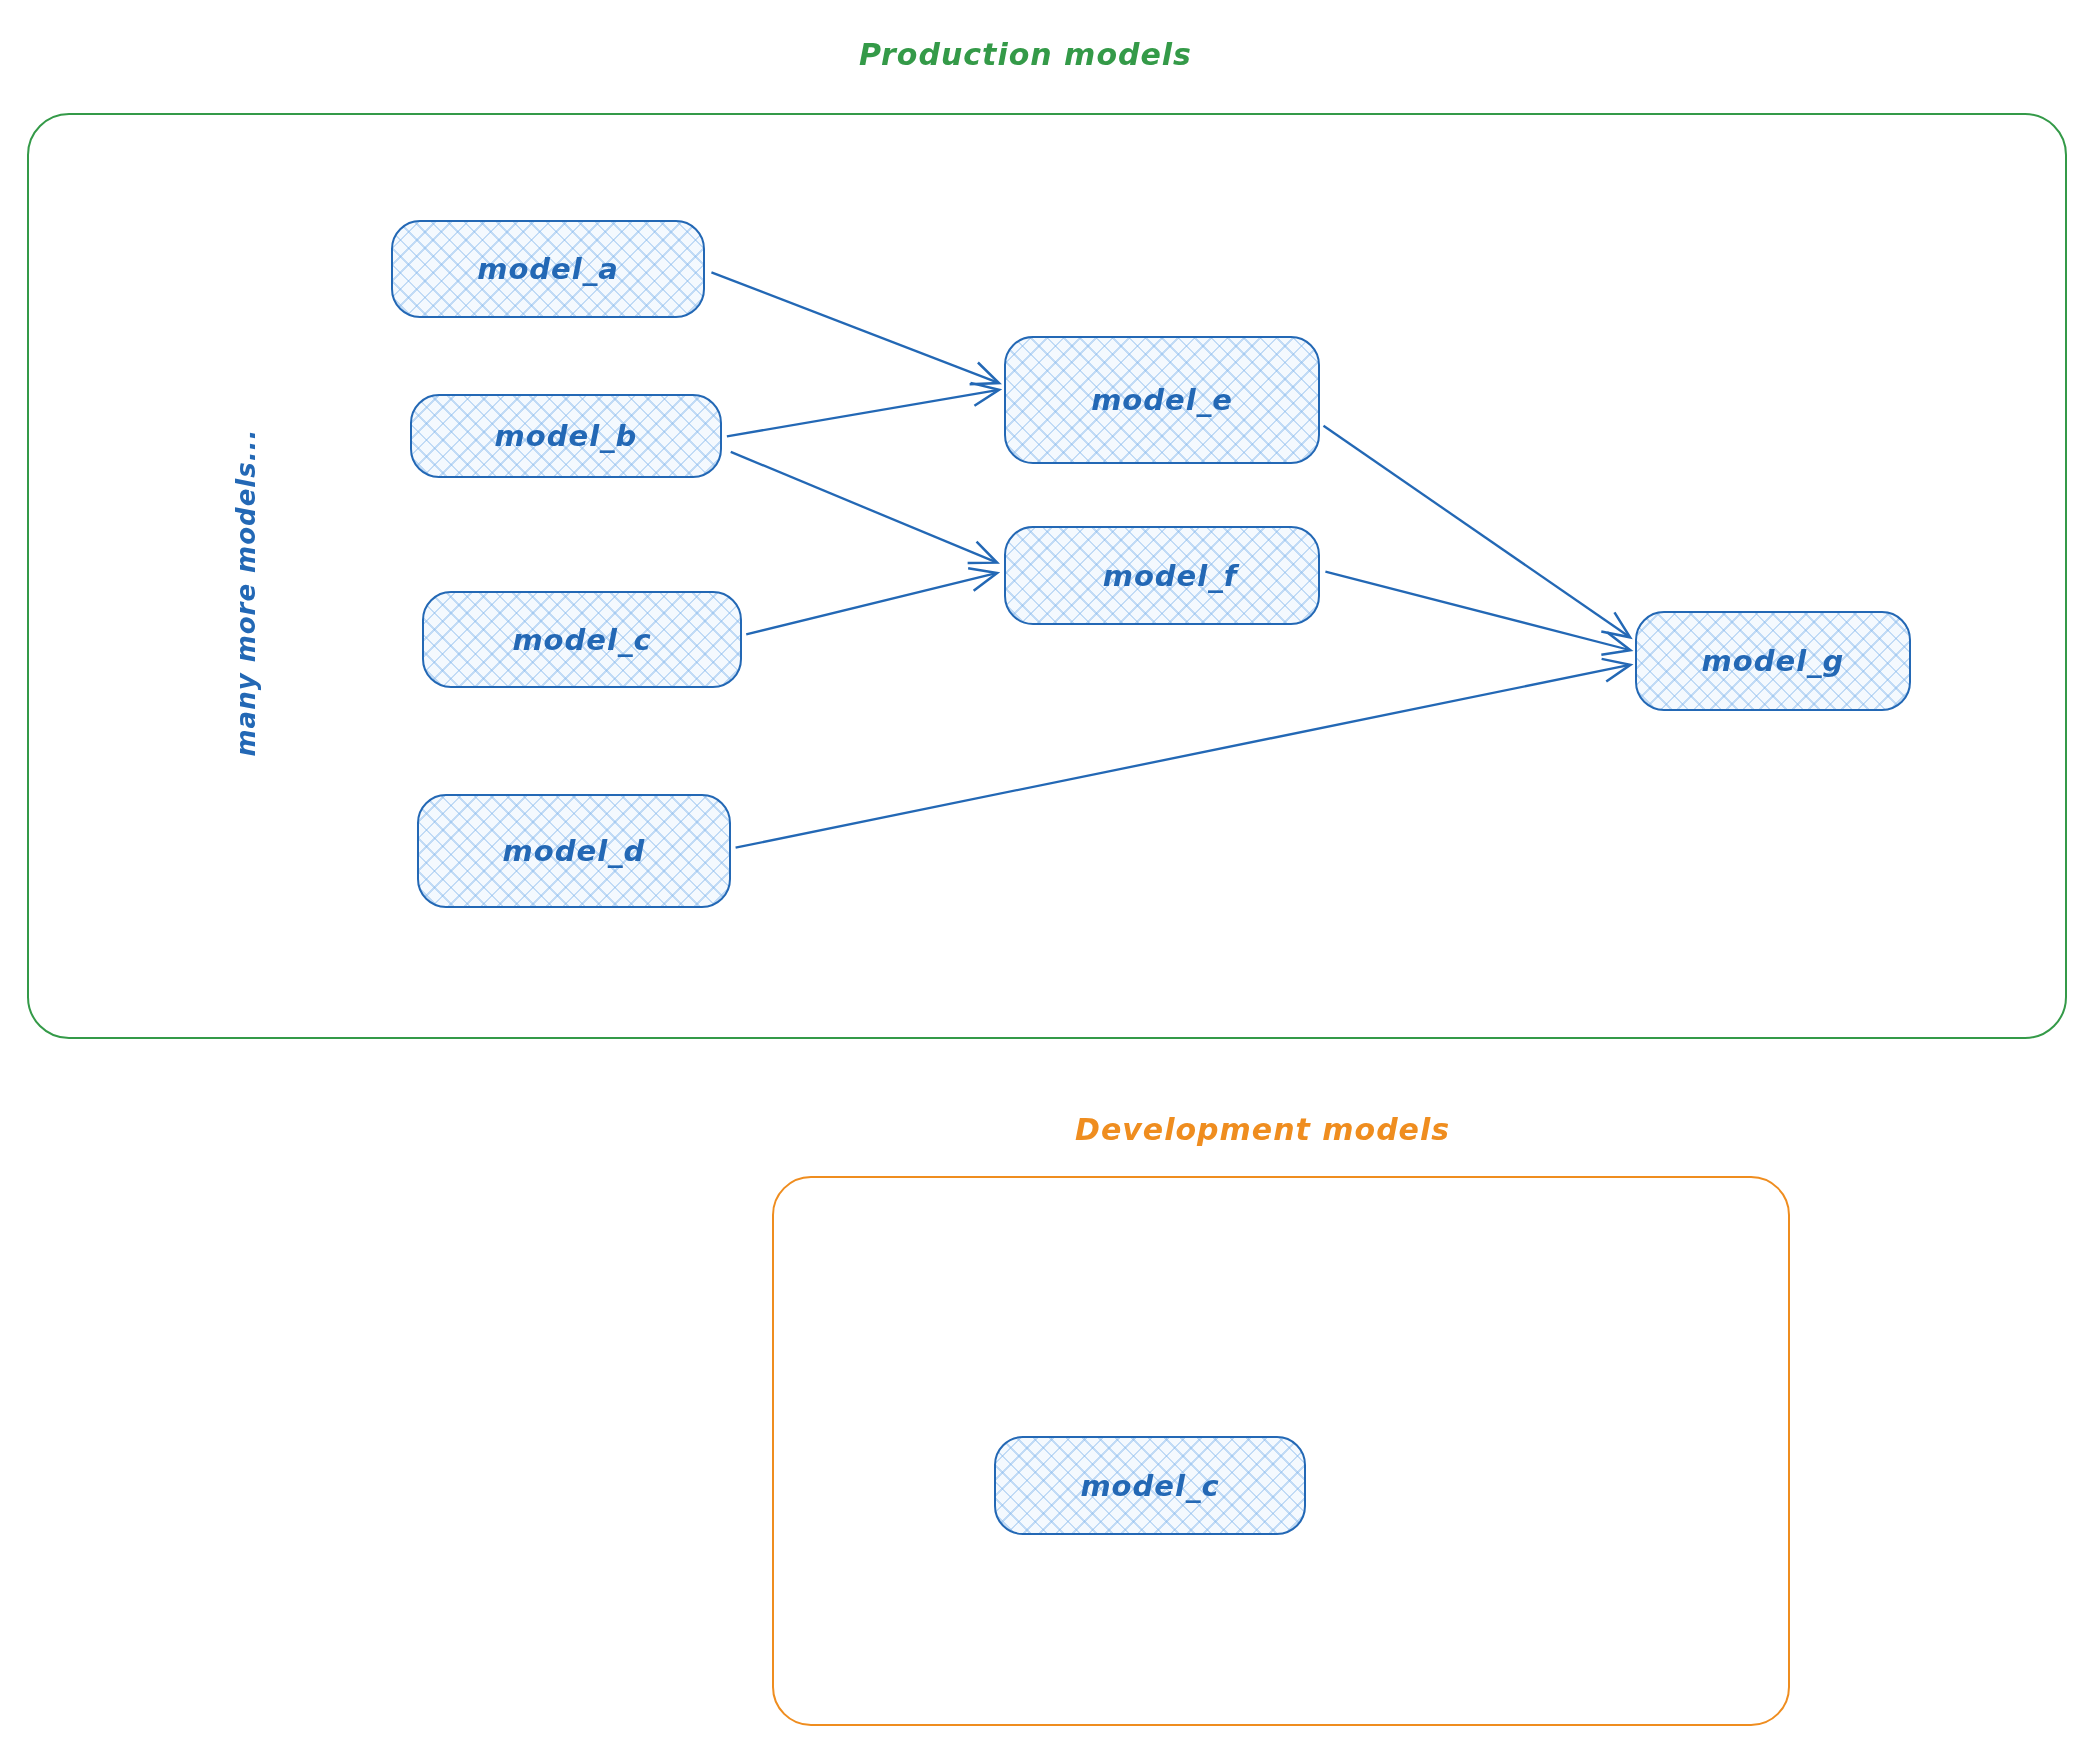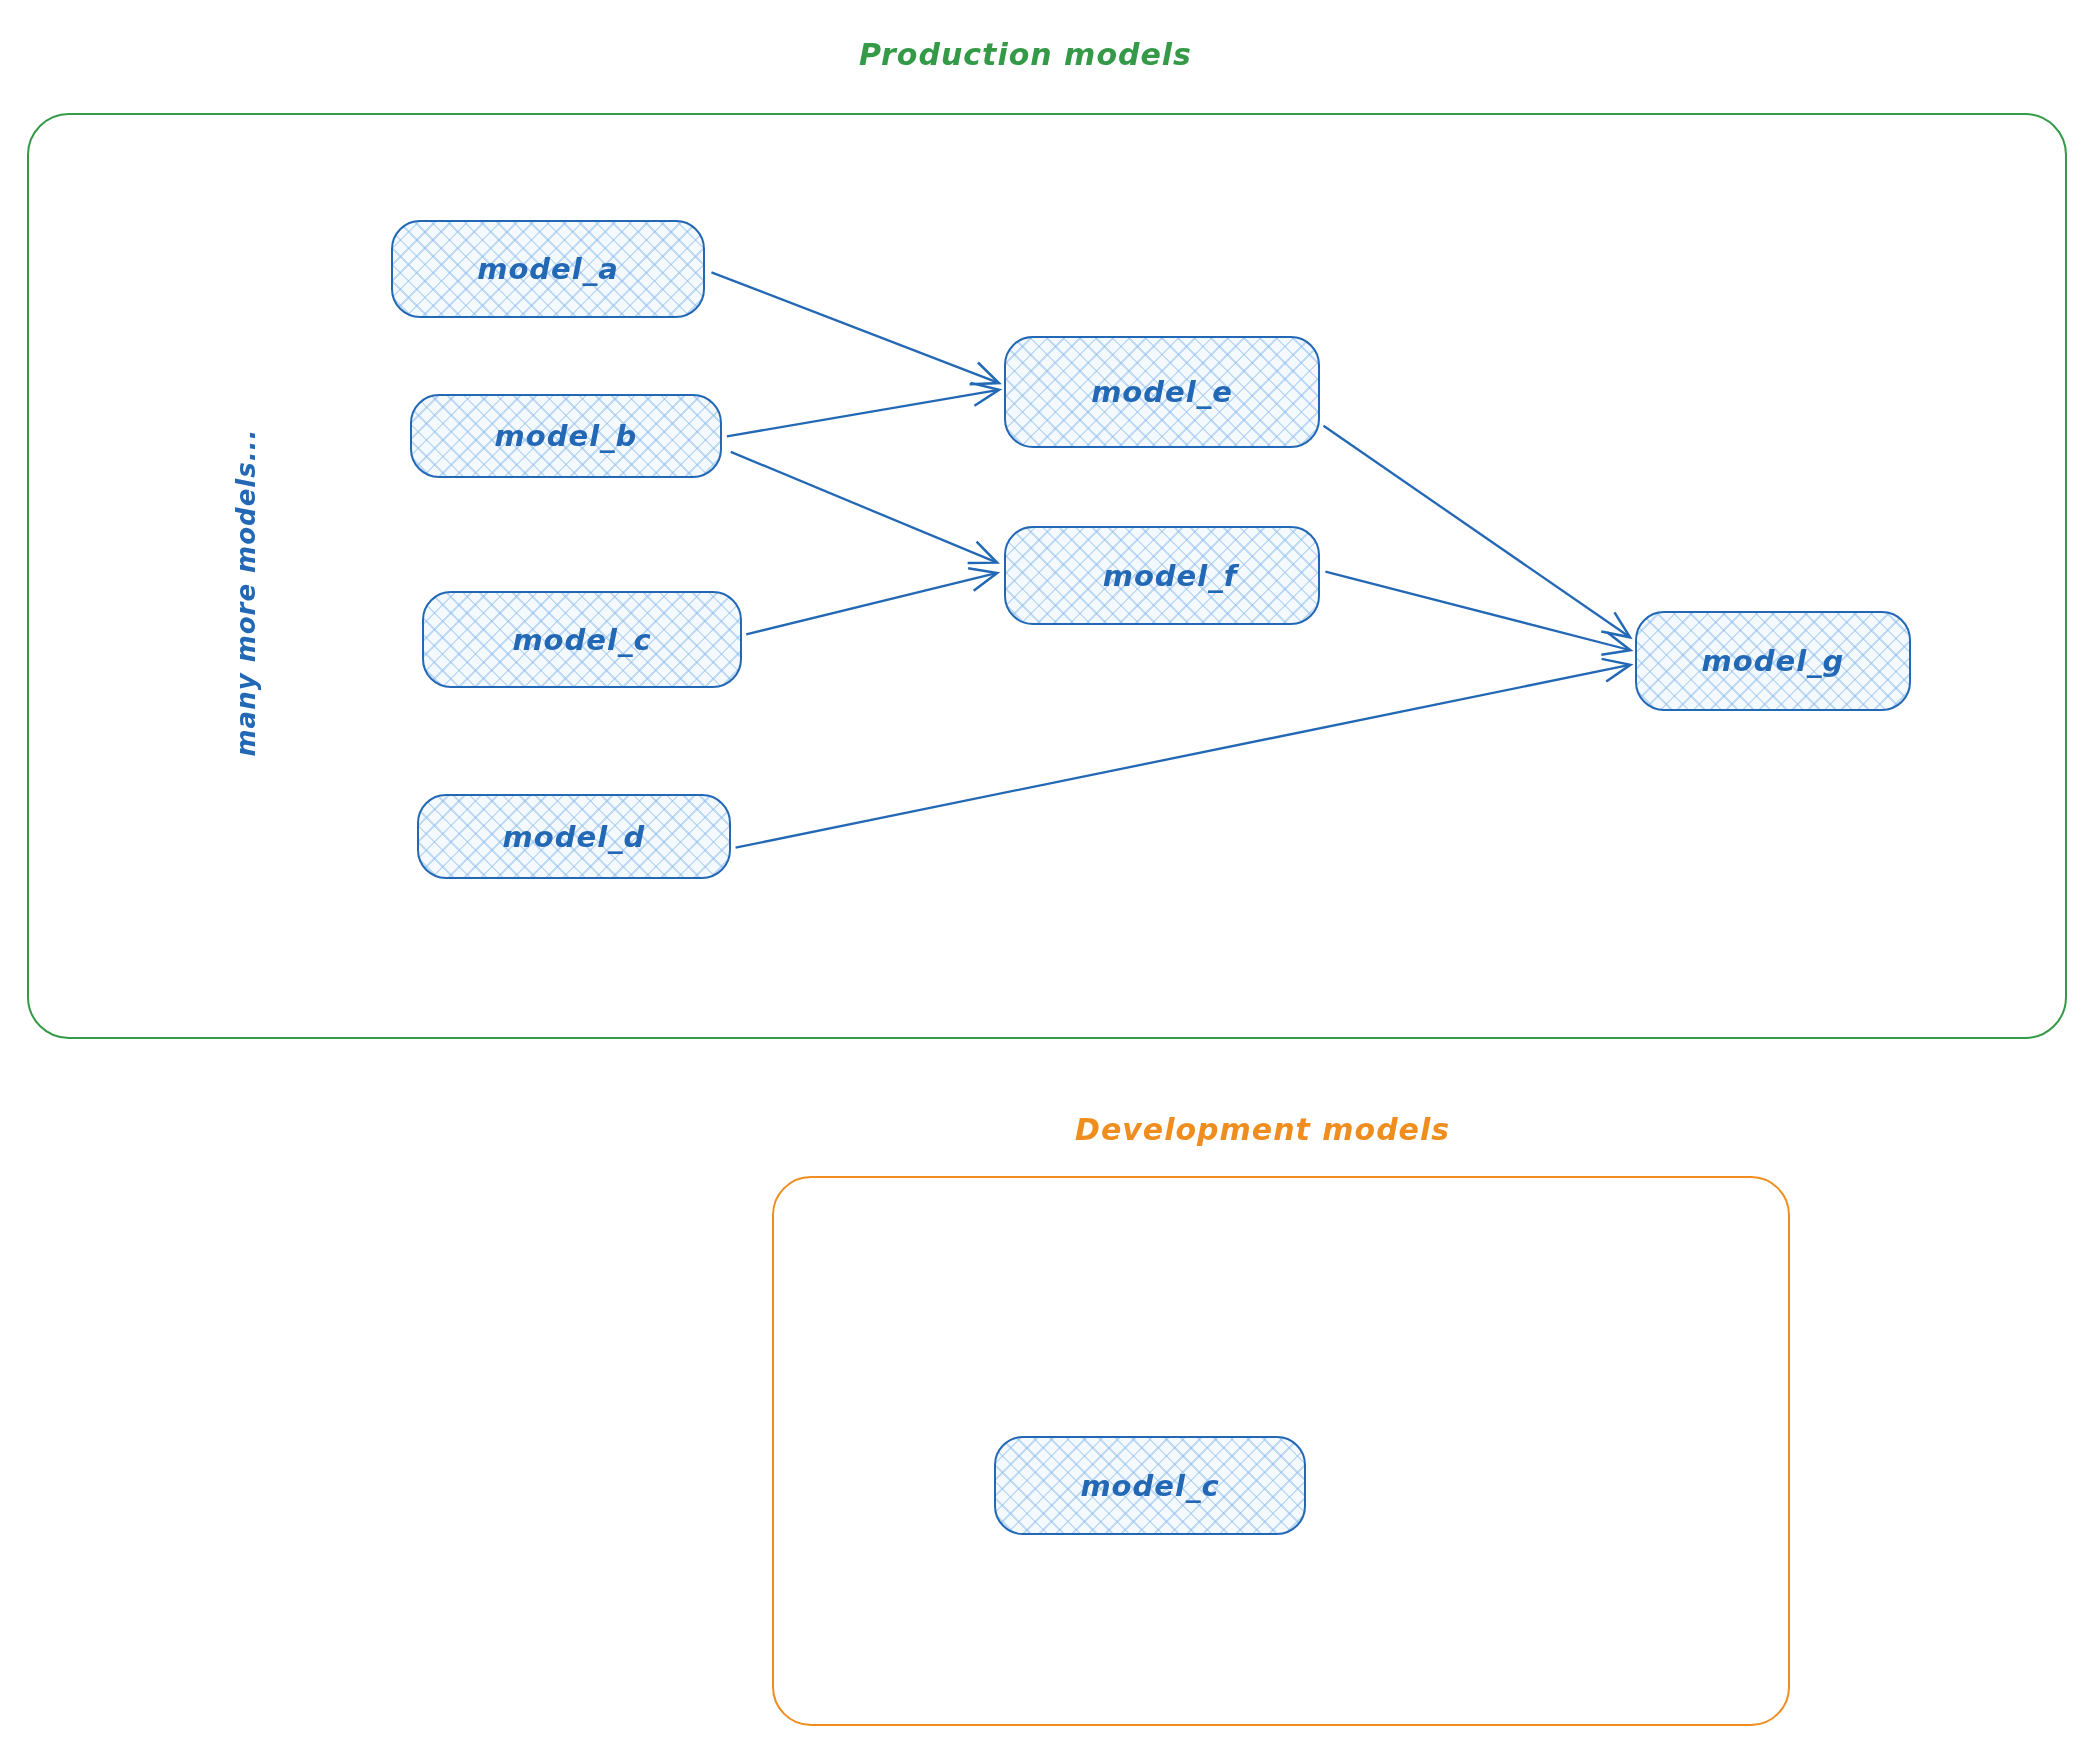--- a/index.html
+++ b/index.html
@@ -128,24 +128,24 @@
   <div id="nodes">
       <div class="node" style="left: 391px; top: 220px; width: 314px; height: 98px;">
         <span class="node-label">model_a</span>
       </div>
       <div class="node" style="left: 410px; top: 394px; width: 312px; height: 84px;">
         <span class="node-label">model_b</span>
       </div>
       <div class="node" style="left: 422px; top: 591px; width: 320px; height: 97px;">
         <span class="node-label">model_c</span>
       </div>
-      <div class="node" style="left: 417px; top: 794px; width: 314px; height: 85px;">
+      <div class="node" style="left: 417px; top: 794px; width: 314px; height: 114px;">
         <span class="node-label">model_d</span>
       </div>
-      <div class="node" style="left: 1004px; top: 336px; width: 316px; height: 112px;">
+      <div class="node" style="left: 1004px; top: 336px; width: 316px; height: 128px;">
         <span class="node-label">model_e</span>
       </div>
       <div class="node" style="left: 1004px; top: 526px; width: 316px; height: 99px; padding-left: 16px;">
         <span class="node-label">model_f</span>
       </div>
       <div class="node" style="left: 1635px; top: 611px; width: 276px; height: 100px;">
         <span class="node-label">model_g</span>
       </div>
       <div class="node" style="left: 994px; top: 1436px; width: 312px; height: 99px;">
         <span class="node-label">model_c</span>

